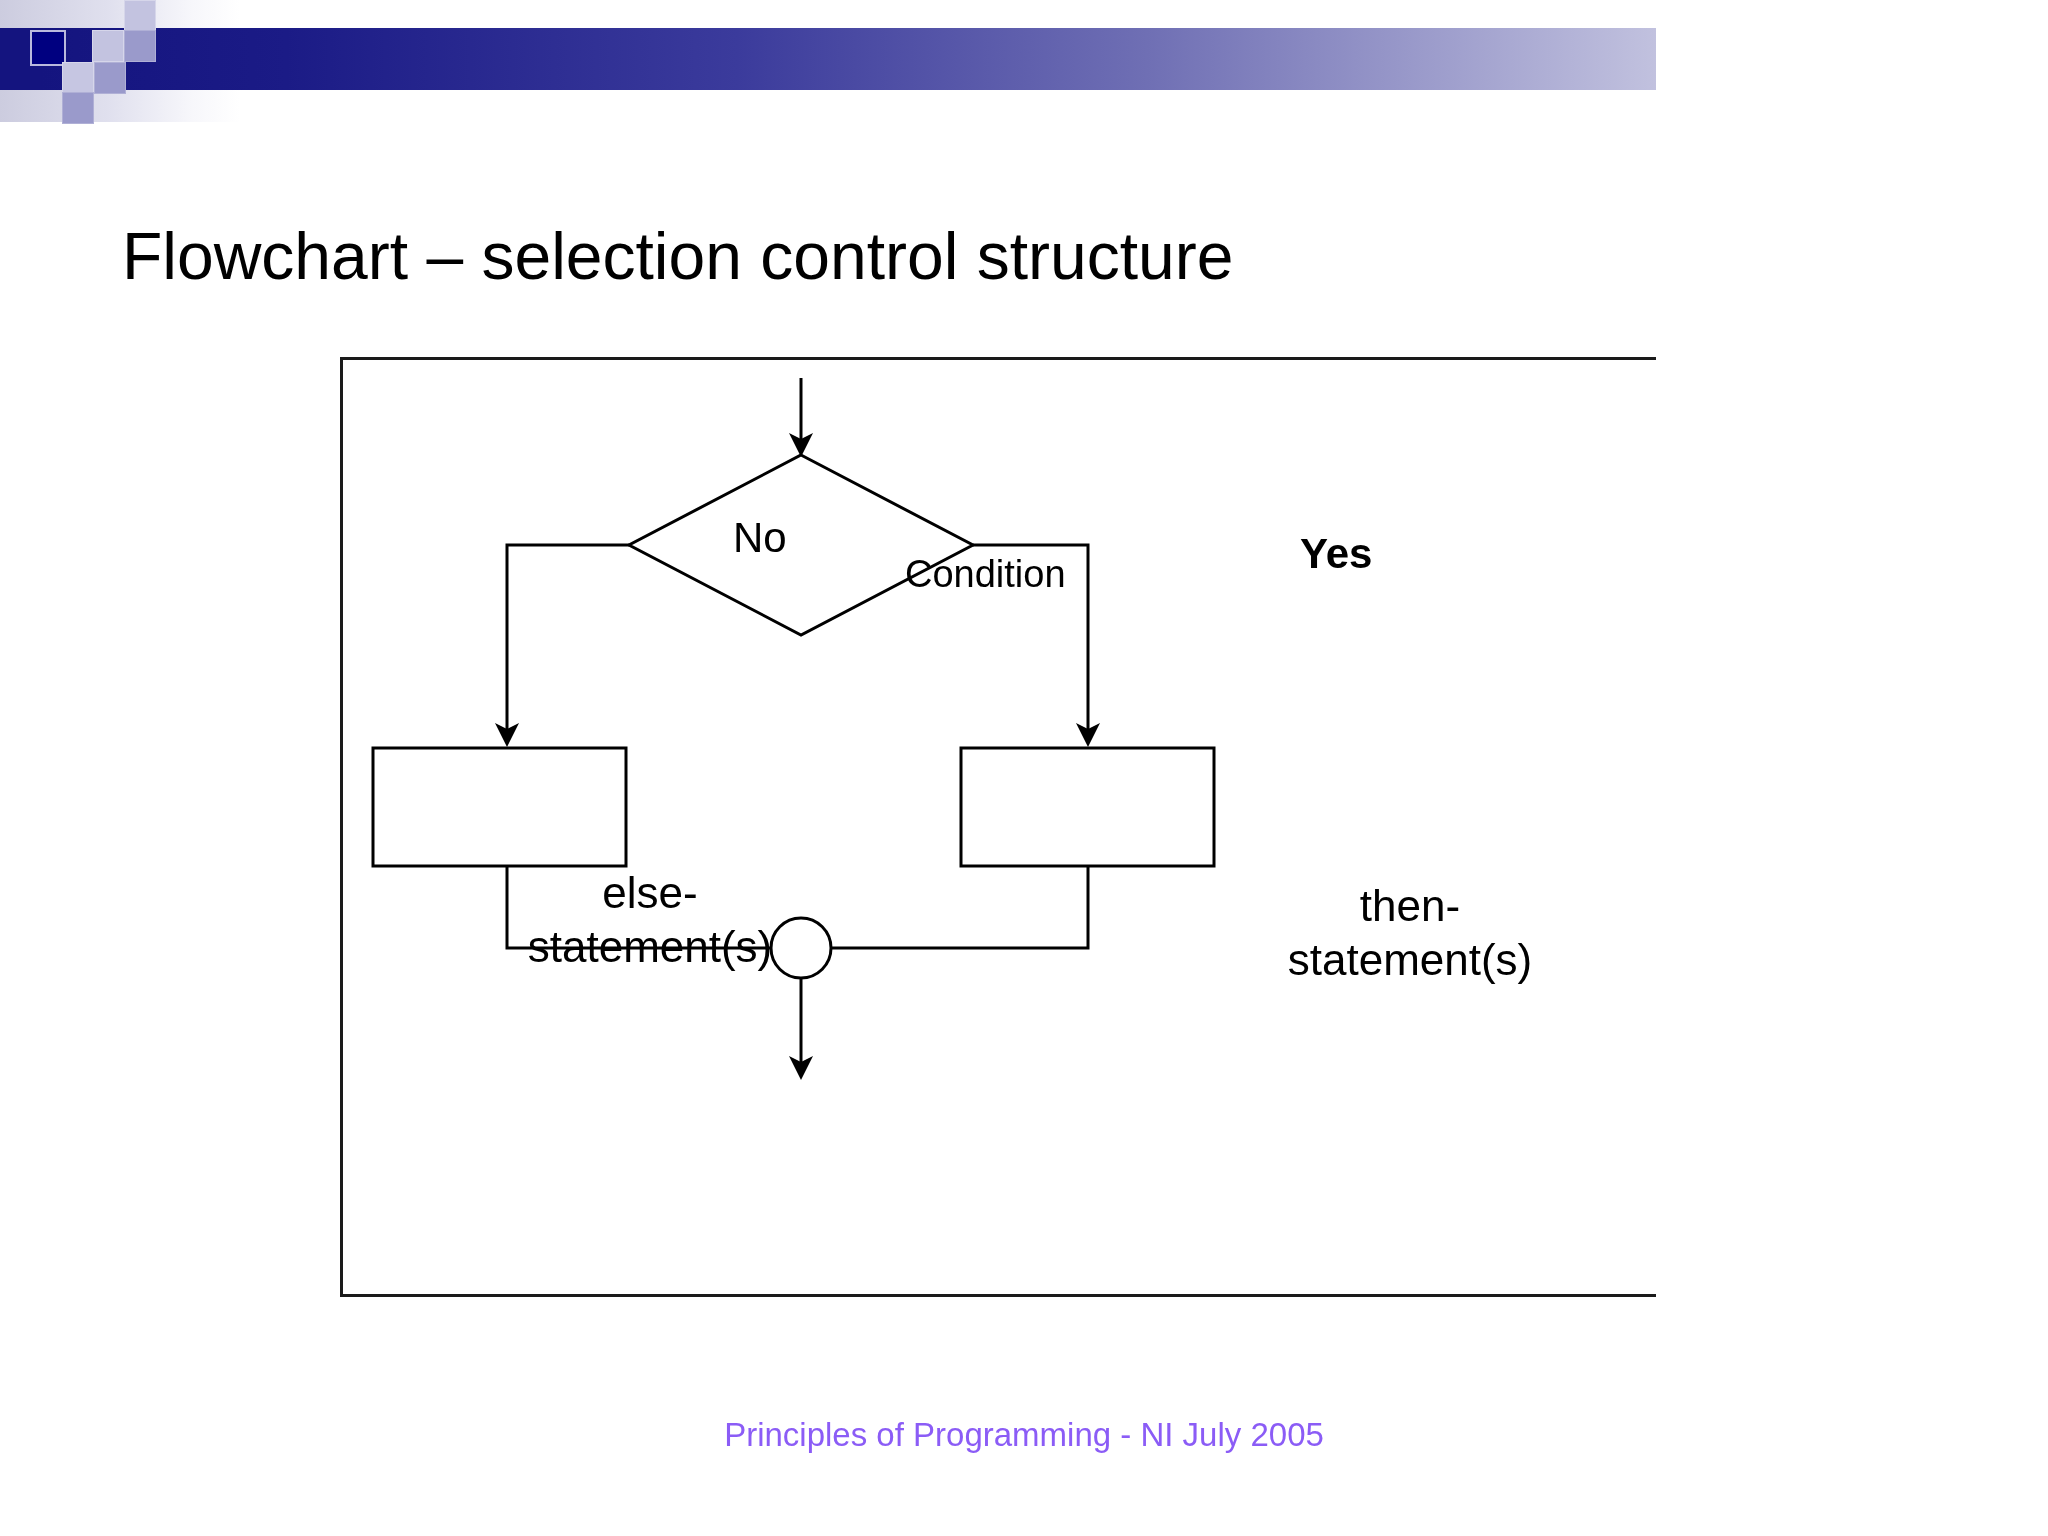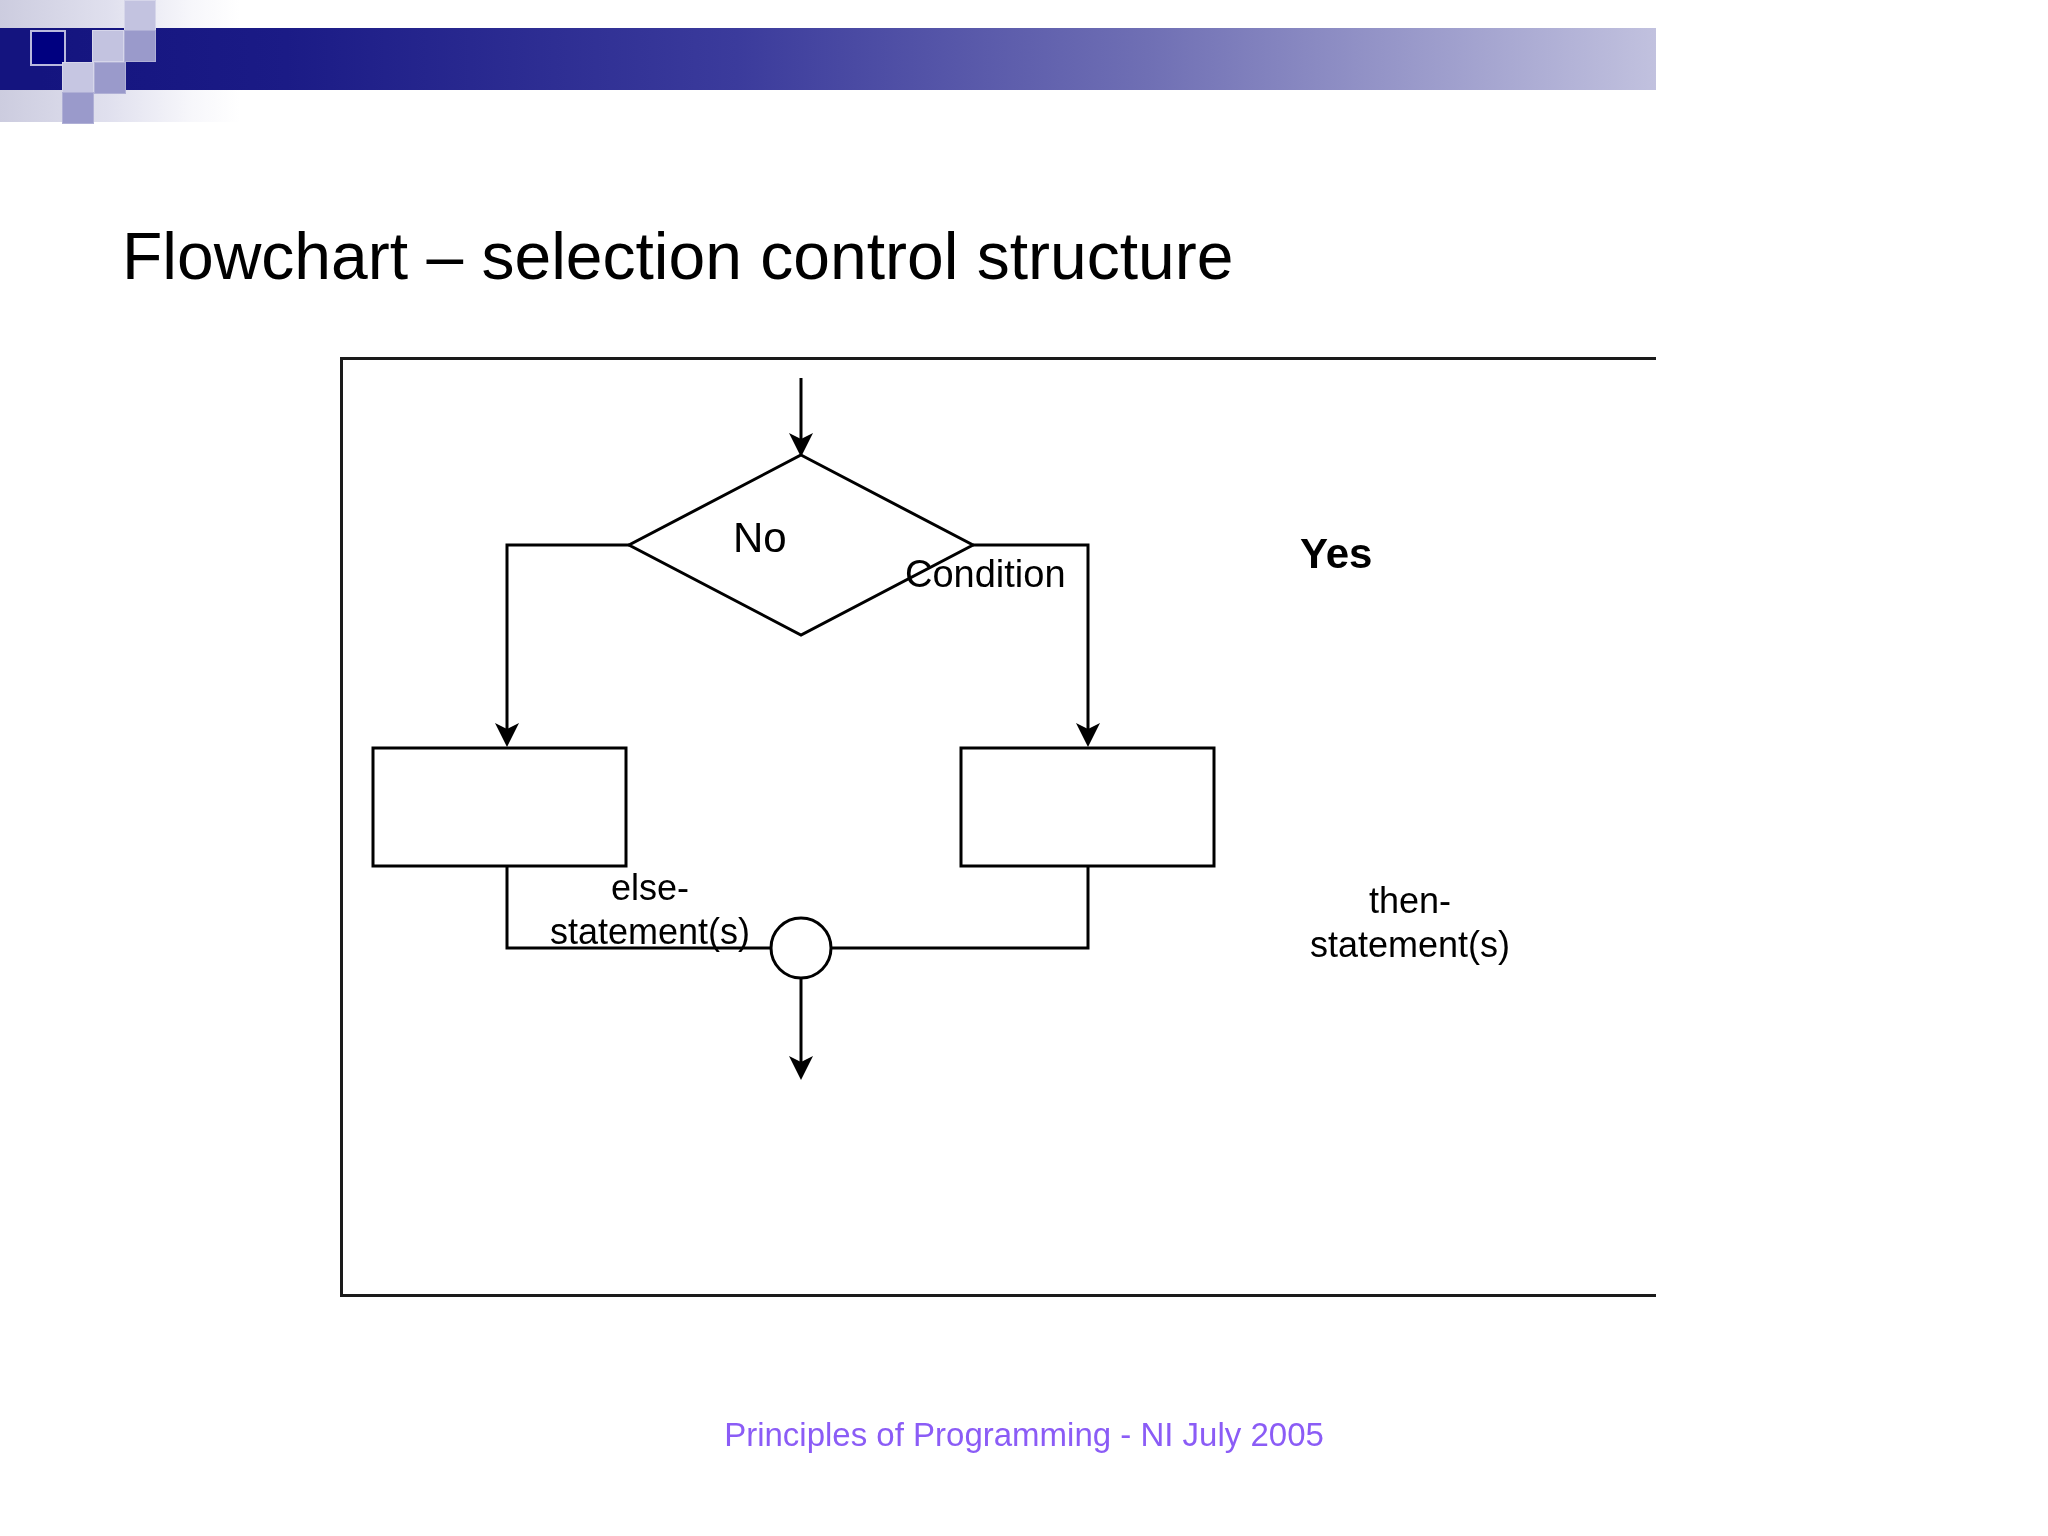--- a/index.html
+++ b/index.html
@@ -99,21 +99,21 @@
     white-space: nowrap;
   }
   #label-no  { left: 733px; top: 514px; }
   #label-yes { left: 1300px; top: 530px; font-weight: bold; }
   #label-condition { left: 905px; top: 553px; font-size: 38px; }
 
   .stmt-text {
     position: absolute;
     width: 330px;
     text-align: center;
-    font-size: 36px;
+    font-size: 44px;
     line-height: 1.22;
     color: #000000;
   }
   #text-else { left: 485px; top: 866px; }
   #text-then { left: 1245px; top: 866px; margin-top: 13px; }
 
   
   #footer-text {
     position: absolute;
     left: 524px;

